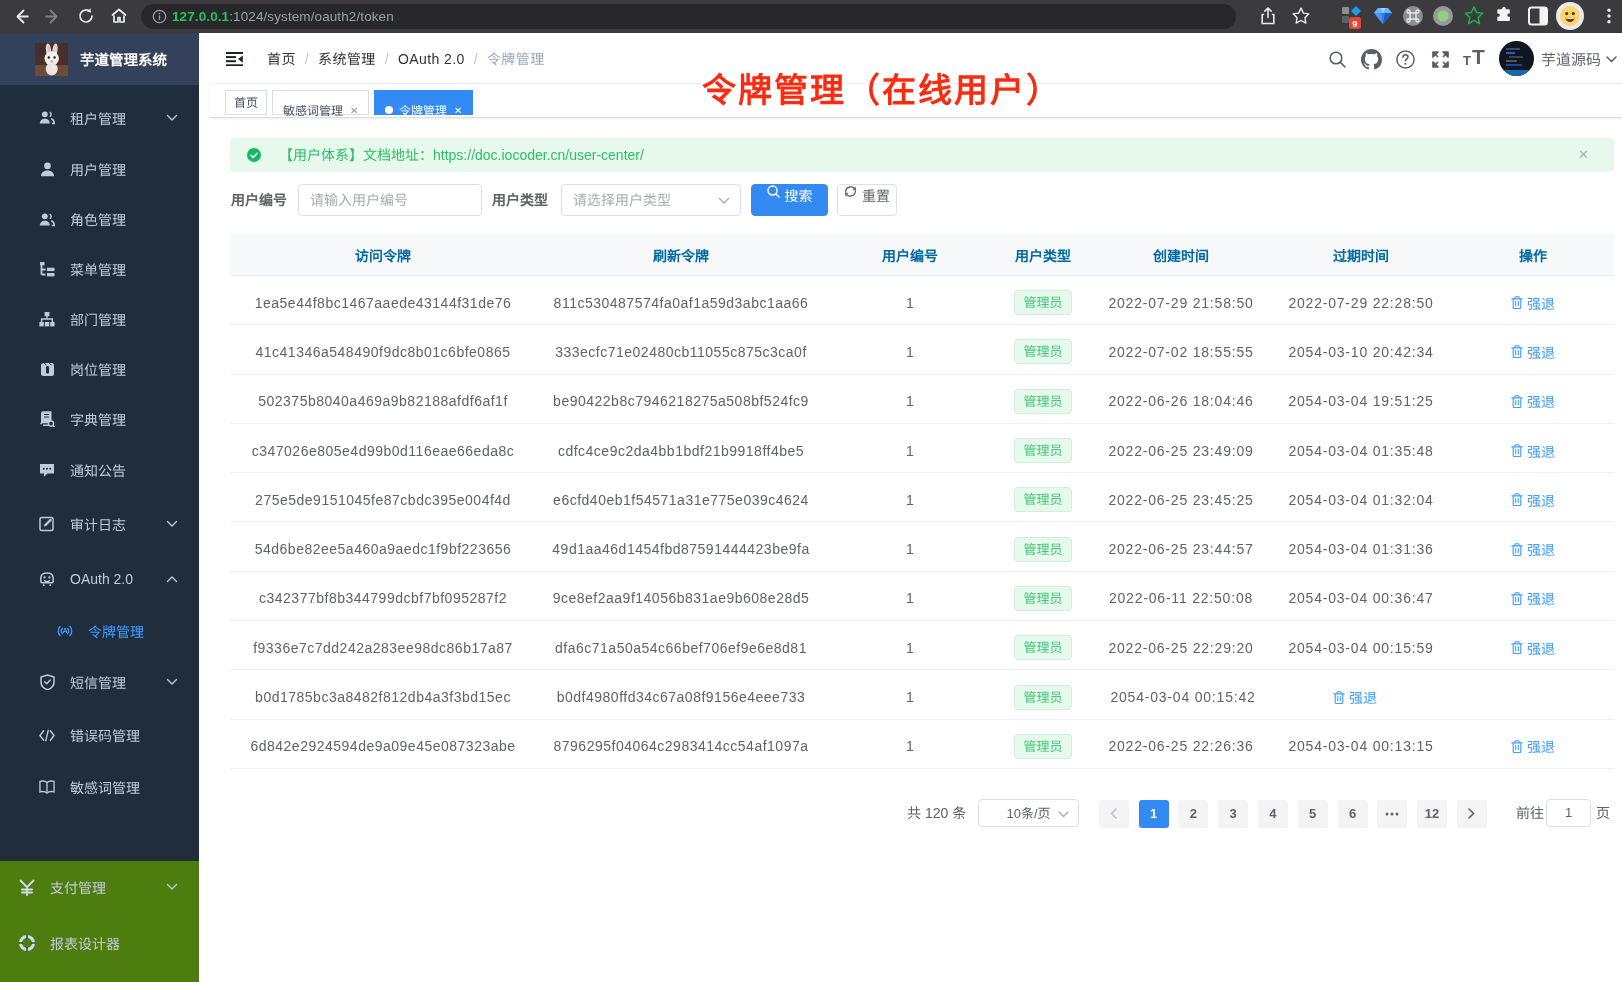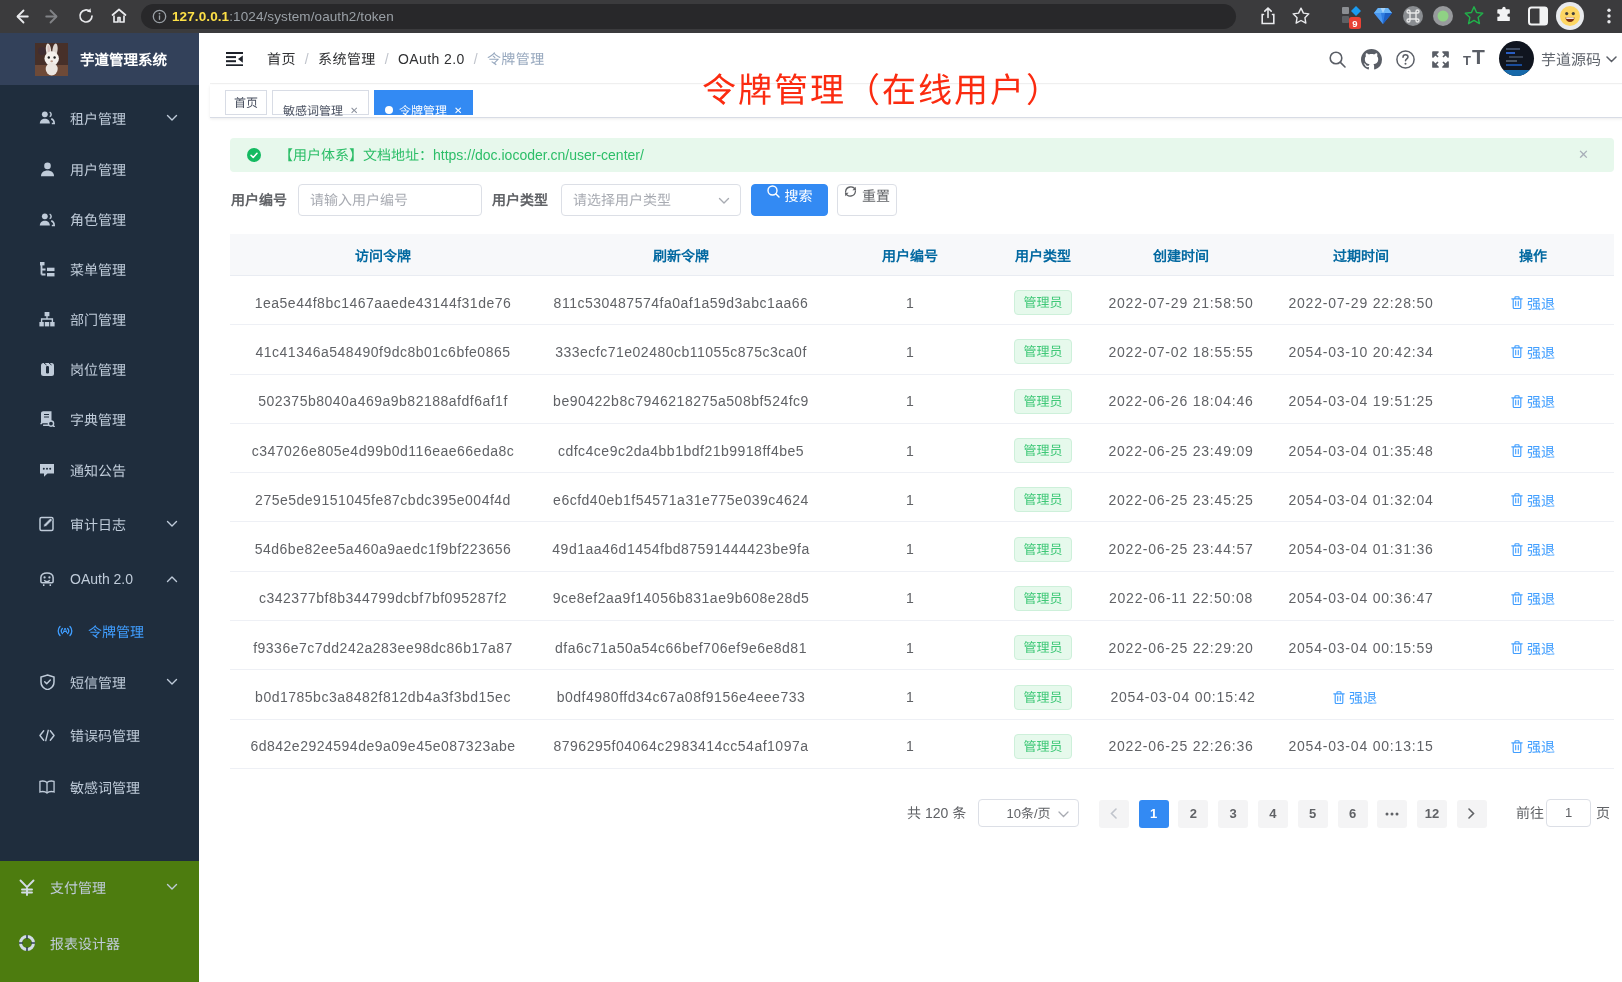--- a/index.html
+++ b/index.html
@@ -3,21 +3,21 @@
 <meta charset="utf-8">
 <title>令牌管理</title>
 <style>
 *{margin:0;padding:0;box-sizing:border-box}
 html,body{width:1622px;height:982px;overflow:hidden;font-family:"Liberation Sans",sans-serif;background:#fff}
 .abs{position:absolute}
 
 .browser{position:absolute;left:0;top:0;width:1622px;height:33px;background:#3b3b3d}
 .pill{position:absolute;left:141px;top:4px;width:1095px;height:25px;border-radius:13px;background:#28282a}
 .urltext{position:absolute;left:172px;top:0;height:33px;line-height:34px;font-size:13.5px;color:#9aa0a6;letter-spacing:.1px}
-.urltext b{color:#fde047;font-weight:600}
+.urltext b{color:#22c55e;font-weight:600}
 
 .sidebar{position:absolute;left:0;top:33px;width:199px;height:949px;background:#1f2d3d}
 .logobar{position:absolute;left:0;top:0;width:199px;height:52px;background:#33415a}
 .logotitle{position:absolute;left:80px;top:0;height:52px;line-height:54px;color:#fff;font-size:14.5px;font-weight:700}
 .menu{position:absolute;left:0;top:58px;width:199px}
 .mi{position:relative;height:51.5px;display:flex;align-items:center;color:#bfcbd9;font-size:14px}
 .mi .ic{position:absolute;left:39px;width:16px;height:16px;display:flex;align-items:center;justify-content:center}
 .mi .tx{position:absolute;left:70px;white-space:nowrap}
 .mi.l3 .ic{left:57px}
 .mi.l3 .tx{left:88px}
@@ -47,21 +47,21 @@
 .crumb{position:absolute;left:57px;top:0;height:51px;line-height:52px;font-size:14px;color:#303133;white-space:nowrap;letter-spacing:.4px}
 .crumb .sep{color:#c0c4cc;margin:0 9px;font-weight:400}
 .crumb .it{font-weight:500}
 .crumb .last{color:#97a8be;font-weight:400}
 .tagsbar{position:absolute;left:0;top:52px;width:1423px;height:33px;background:#fff;border-bottom:1px solid #d8dce5;box-shadow:0 1px 3px 0 rgba(0,0,0,.08)}
 .tag{position:absolute;top:4.5px;height:25px;line-height:24px;border:1px solid #d8dce5;background:#fff;color:#495060;font-size:12px;padding:8px 10px;white-space:nowrap}
 .tag .x{display:inline-block;margin-left:7px;color:#8a909c;font-size:10px;vertical-align:.5px}
 .tag.on{background:#338af3;border-color:#338af3;color:#fff}
 .tag.on .x{color:#fff}
 .tag.on .dot{display:inline-block;width:8px;height:8px;border-radius:50%;background:#fff;margin-right:6px;vertical-align:0.5px}
-.redmark{position:absolute;left:492px;top:30px;font-size:34px;color:#fb2b10;white-space:nowrap;font-weight:400;letter-spacing:2px}
+.redmark{position:absolute;left:492px;top:30px;font-size:34px;color:#fb2b10;white-space:nowrap;font-weight:700;letter-spacing:2px}
 
 .alert{position:absolute;left:20px;top:105px;width:1384px;height:34px;background:#e7f8ec;border-radius:4px}
 .alert .txt{position:absolute;left:49px;top:0;height:34px;line-height:35px;font-size:14px;color:#2cbe68;white-space:nowrap}
 .alert .close{position:absolute;right:25px;top:10px;color:#a8aeb8;font-size:13px;line-height:13px}
 
 .flabel{position:absolute;top:151px;height:32px;line-height:33px;font-size:14px;font-weight:700;color:#606266}
 .finput{position:absolute;top:151px;height:32px;border:1px solid #dcdfe6;border-radius:4px;background:#fff;line-height:30px;font-size:14px;color:#a8abb2;padding:0 11px}
 .btn{position:absolute;top:151px;height:32px;border-radius:4px;font-size:14px;display:flex;align-items:flex-start;justify-content:center;gap:5px}
 .btn.primary{background:#338af3;color:#fff;border:1px solid #338af3}
 .btn.plain{background:#fff;color:#606266;border:1px solid #dcdfe6}

